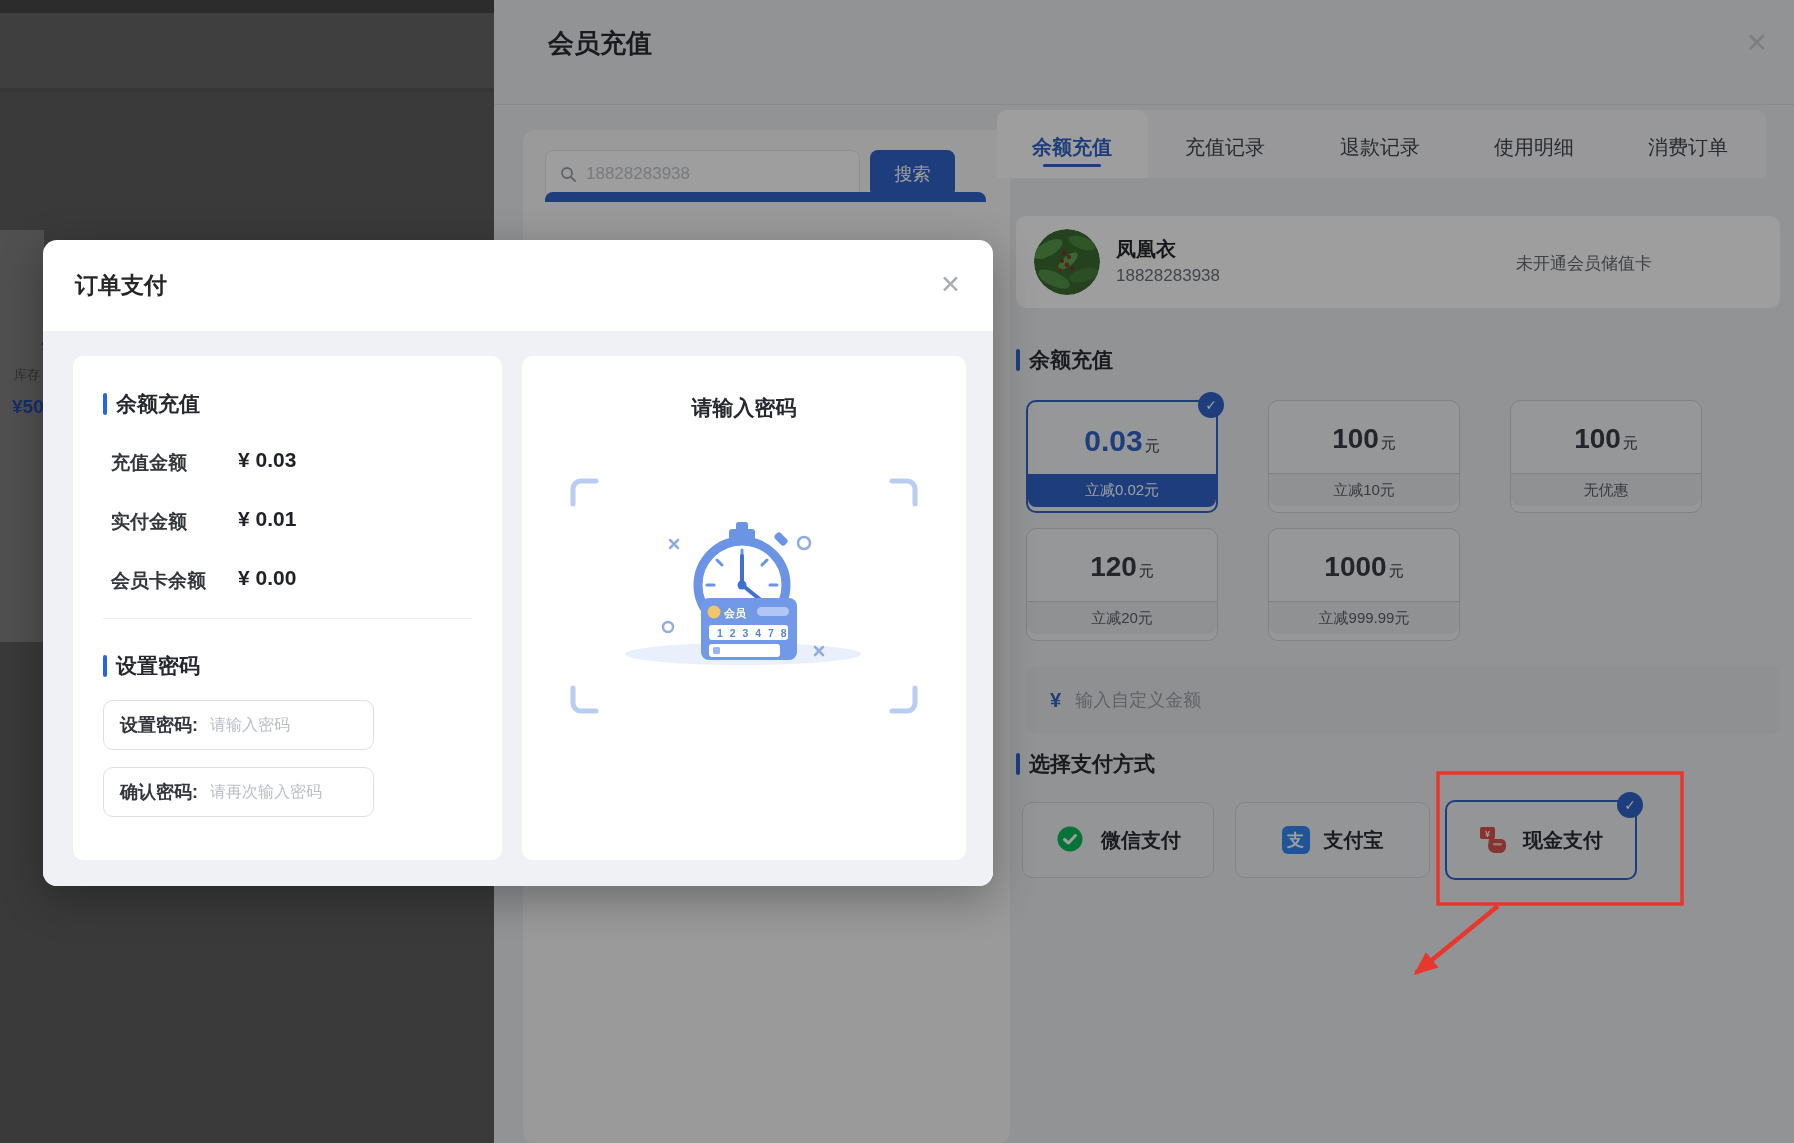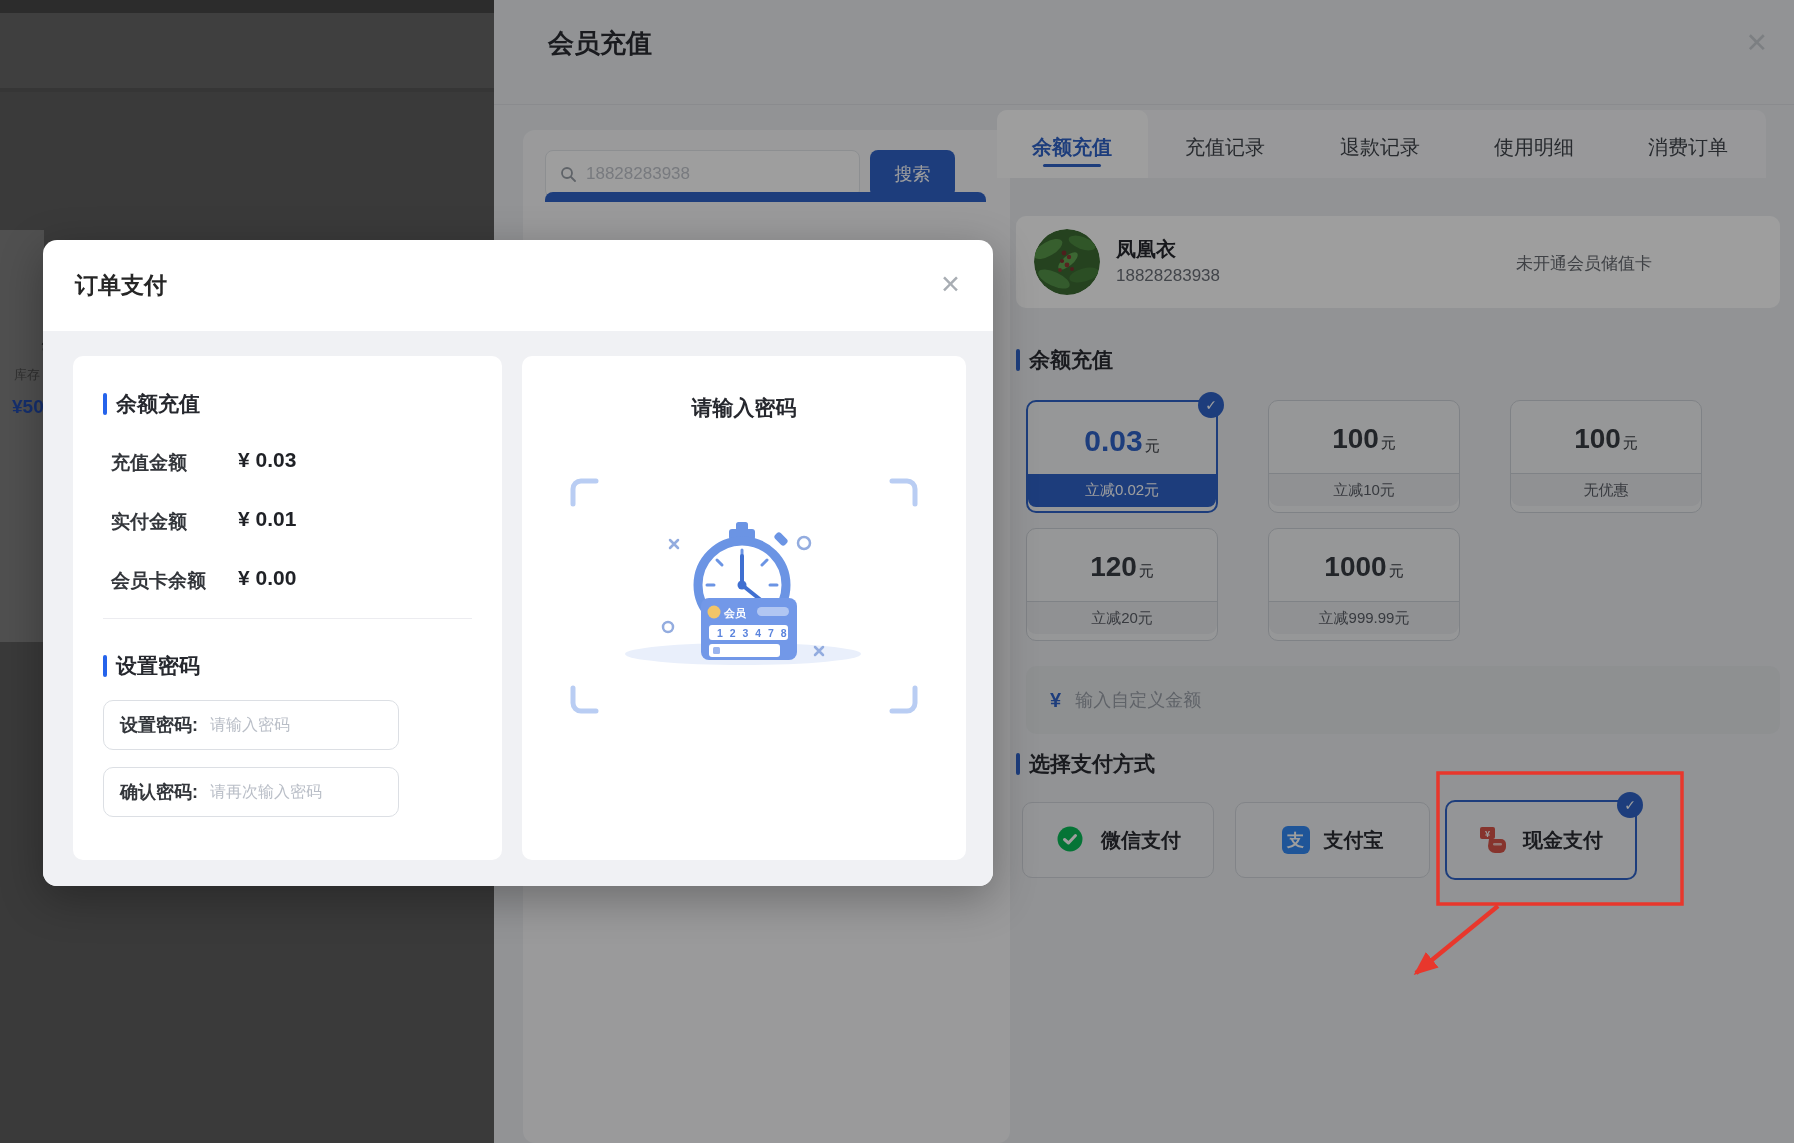--- a/index.html
+++ b/index.html
@@ -74,21 +74,21 @@
   .modal-close{right:32px;top:32px;font-size:25px;color:#a8adb3;line-height:1;cursor:pointer;}
   .modal-body{left:0;top:91px;width:950px;height:555px;background:#f0f1f4;border-radius:0 0 14px 14px;}
   .mcard{background:#fff;border-radius:10px;}
   .mcard-left{left:30px;top:25px;width:429px;height:504px;}
   .mcard-right{left:479px;top:25px;width:444px;height:504px;}
   .msec-bar{width:4px;height:22px;border-radius:2px;background:#2563eb;}
   .msec-title{font-size:21px;font-weight:bold;color:#26282e;}
   .mrow-label{font-size:19px;font-weight:bold;color:#33363b;}
   .mrow-value{font-size:21px;font-weight:bold;color:#1f2126;}
   .mdivider{left:30px;top:262px;width:369px;height:1px;background:#ececf0;}
-  .pw-input{left:30px;width:296px;height:50px;border:1px solid #dcdfe4;border-radius:10px;display:flex;align-items:center;padding:0 16px;gap:12px;cursor:text;}
+  .pw-input{left:30px;width:271px;height:50px;border:1px solid #dcdfe4;border-radius:10px;display:flex;align-items:center;padding:0 16px;gap:12px;cursor:text;}
   .pw-label{font-size:18px;font-weight:bold;color:#33363b;white-space:nowrap;}
   .pw-ph{font-size:16px;color:#b9bec7;white-space:nowrap;}
   .rtitle{left:0;top:38px;width:444px;text-align:center;font-size:21px;font-weight:bold;color:#26282e;}
 
   
   .anno{left:0;top:0;z-index:4;pointer-events:none;}
 </style>
 </head>
 <body>
 

